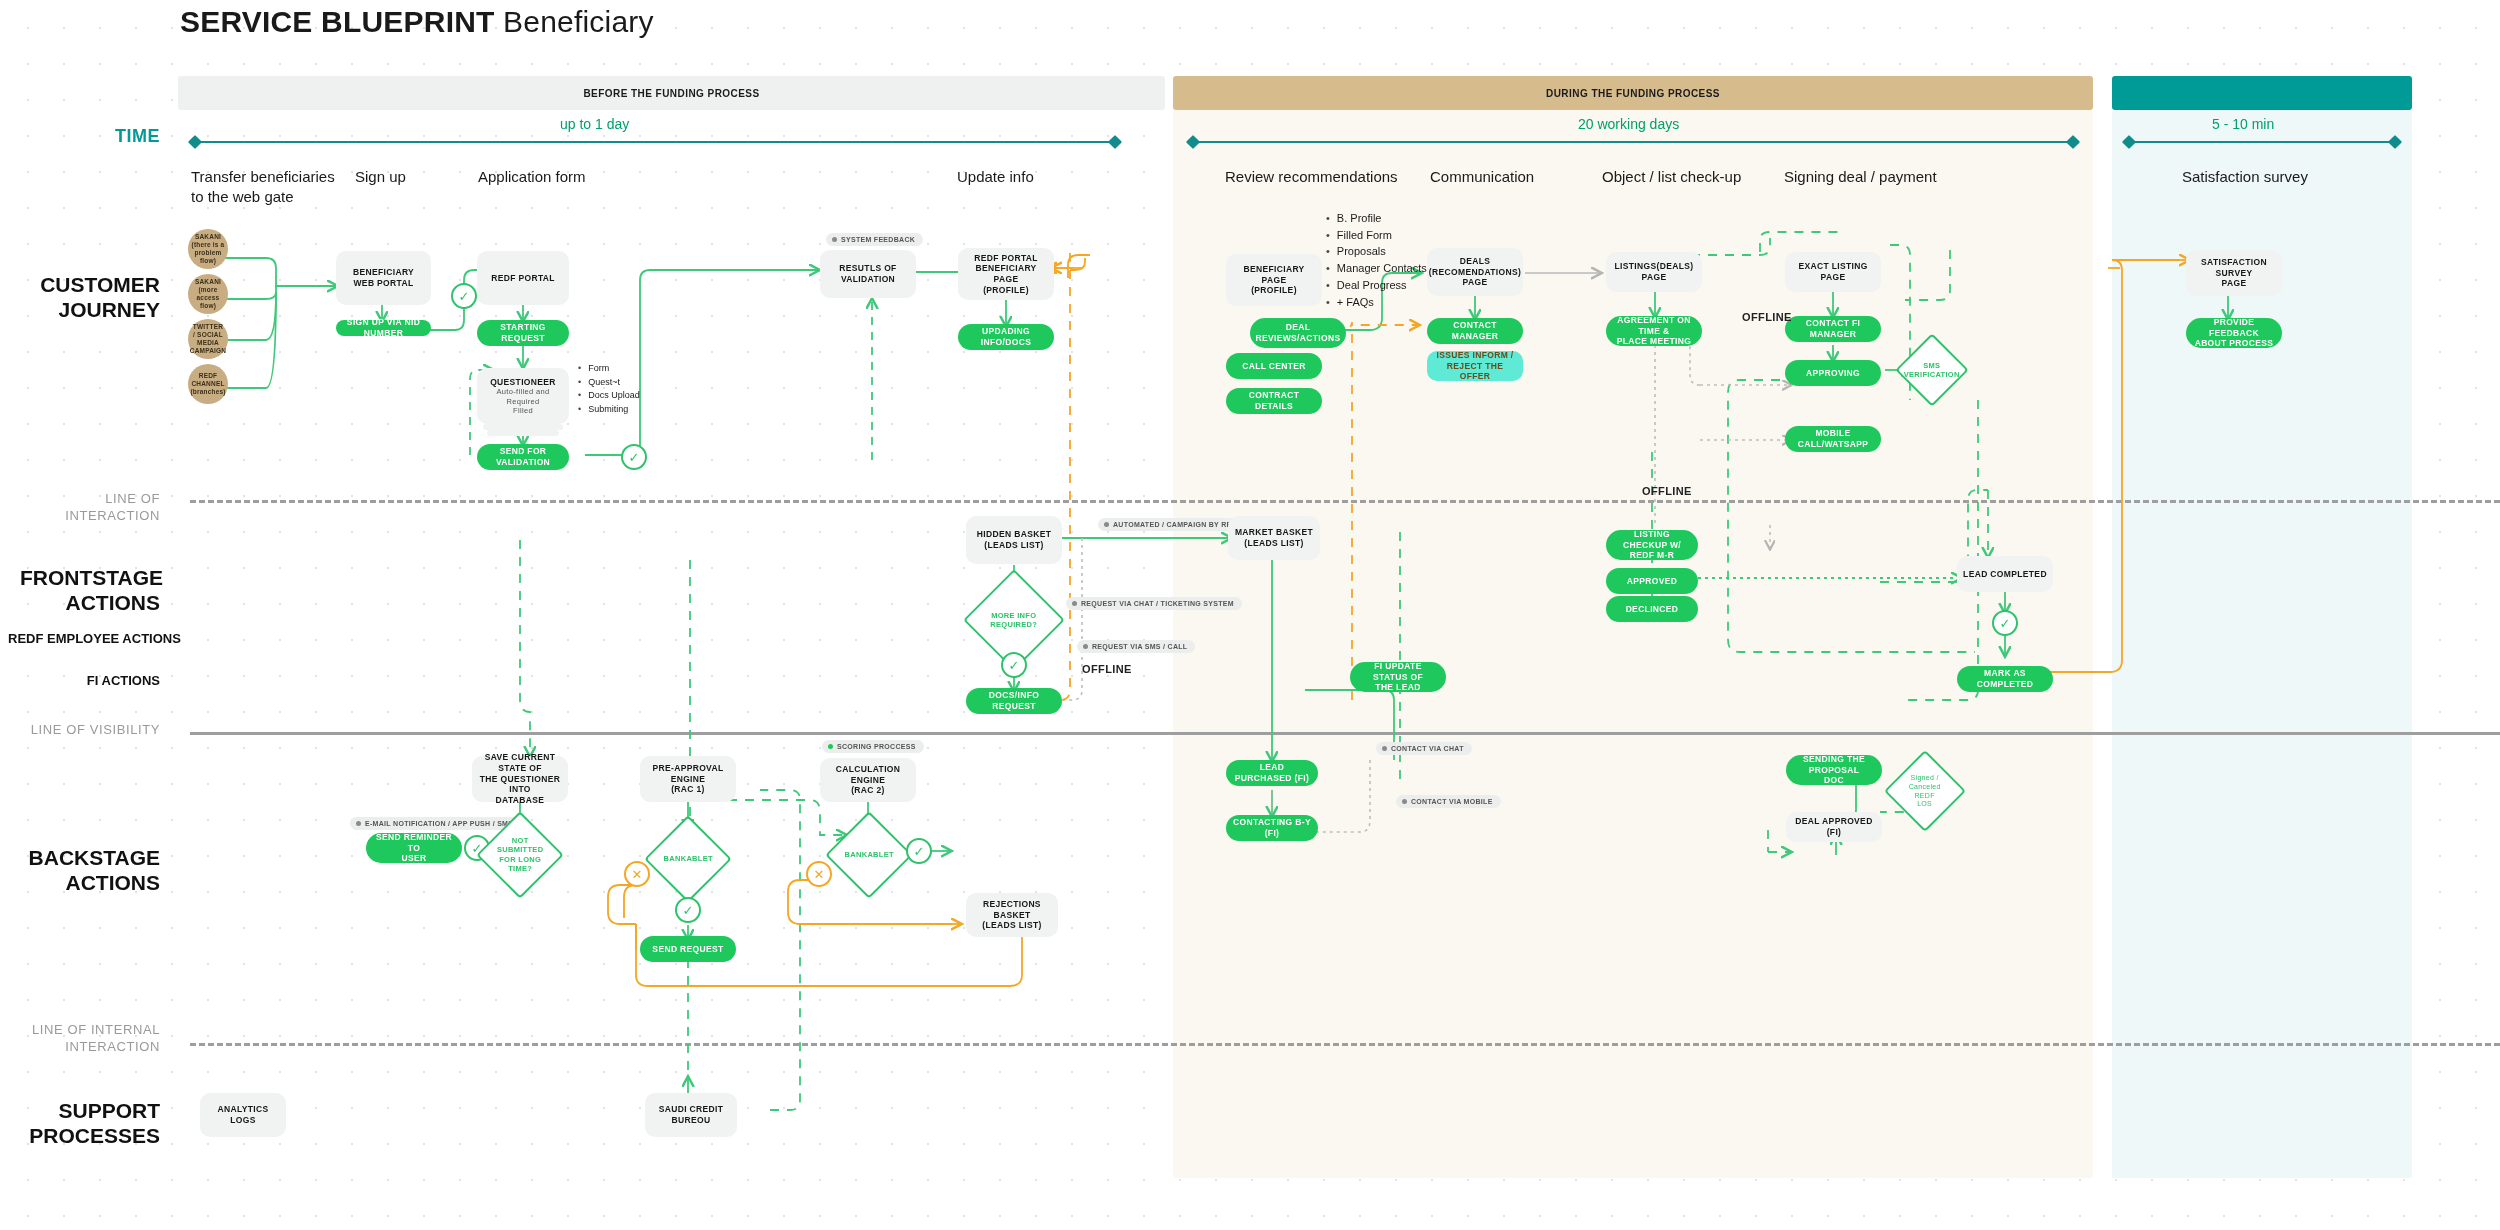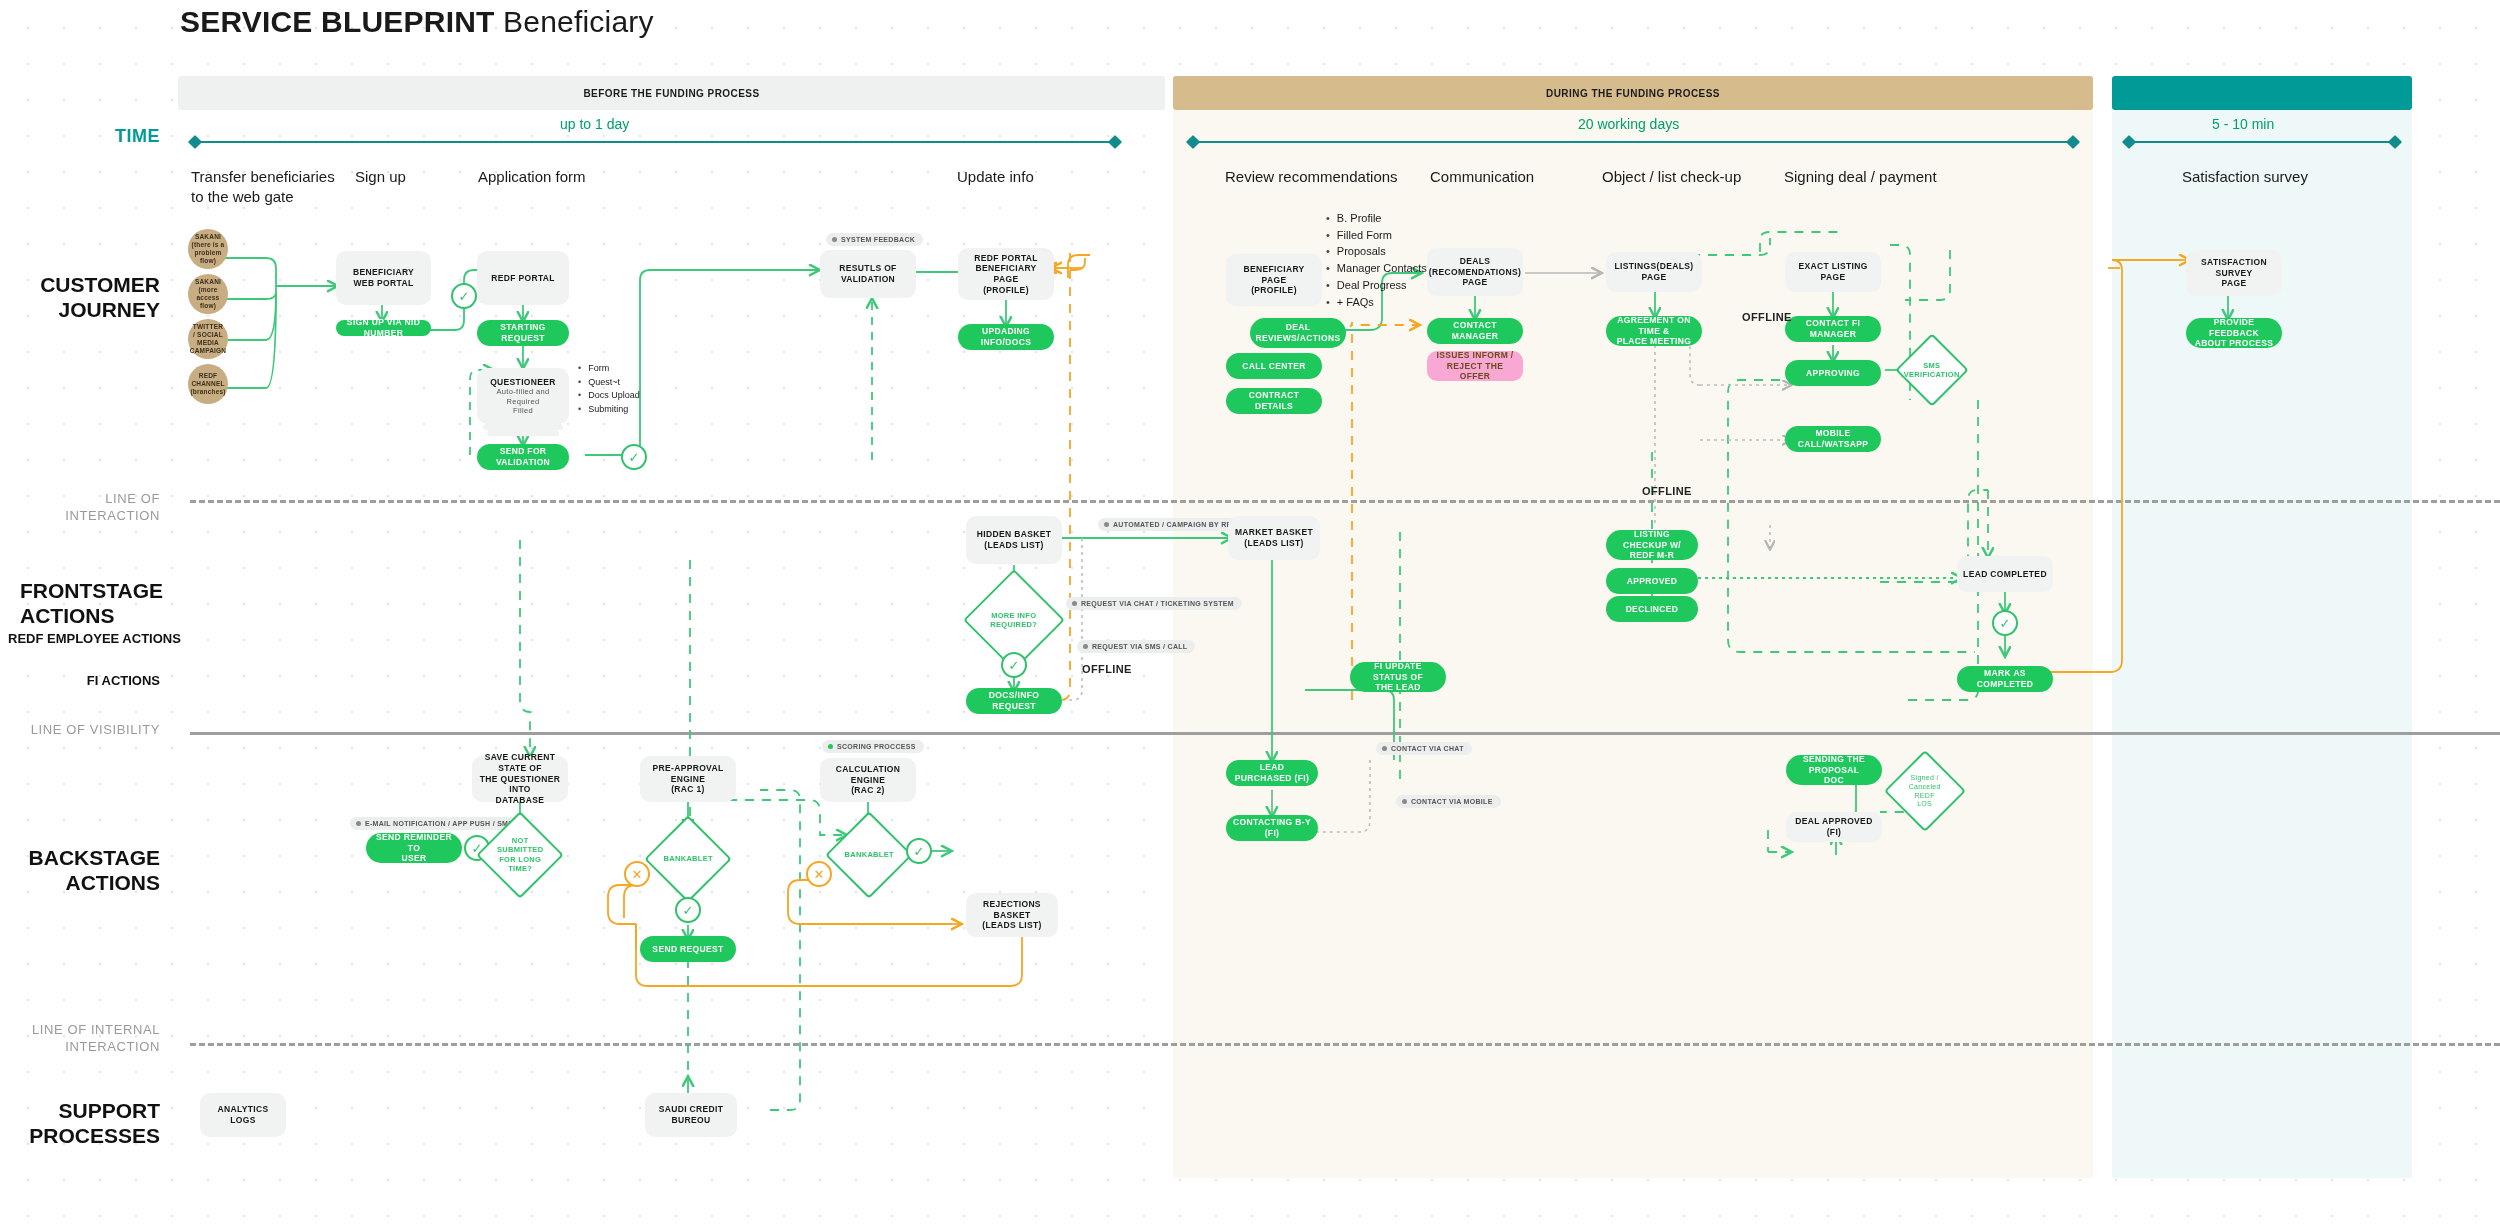--- a/index.html
+++ b/index.html
@@ -78,21 +78,21 @@
   }
   .n-grey {
     background:#f1f2f2; border-radius:10px; color:#171717;
     font-size:8.5px; font-weight:700; letter-spacing:.35px; padding:4px 6px;
   }
   .n-green {
     background:#1fc85c; border-radius:22px; color:#ffffff;
     font-size:8.5px; font-weight:700; letter-spacing:.35px; padding:4px 6px;
   }
   .n-tan {
-    background:#f9a8d4; border-radius:10px; color:#6b4a1c;
+    background:#5eead4; border-radius:10px; color:#6b4a1c;
     font-size:8.5px; font-weight:700; letter-spacing:.35px; padding:4px 6px;
   }
   .n-circle {
     background:#c9ad82; border-radius:50%; color:#3b2f1a;
     font-size:6.5px; font-weight:700; letter-spacing:.2px; padding:3px;
   }
   .n-sub { display:block; font-weight:400; font-size:7.5px; opacity:.75; }
   .n-stack::before, .n-stack::after {
     content:""; position:absolute; left:6px; right:6px; height:6px;
     background:#f1f2f2; border-radius:4px; z-index:-1;
@@ -184,21 +184,21 @@
 <div class="col-label" style="left:478px; top:167px;">Application form</div>
 <div class="col-label" style="left:957px; top:167px;">Update info</div>
 <div class="col-label" style="left:1225px; top:167px;">Review recommendations</div>
 <div class="col-label" style="left:1430px; top:167px;">Communication</div>
 <div class="col-label" style="left:1602px; top:167px;">Object / list check-up</div>
 <div class="col-label" style="left:1784px; top:167px;">Signing deal / payment</div>
 <div class="col-label" style="left:2182px; top:167px;">Satisfaction survey</div>
 
 <div class="lane-title" style="left:30px; top:272px; width:130px; text-align:right;">CUSTOMER
 JOURNEY</div>
-<div class="lane-title" style="left:20px; top:578px; width:140px; text-align:left;">FRONTSTAGE
+<div class="lane-title" style="left:20px; top:565px; width:140px; text-align:right;">FRONTSTAGE
 ACTIONS</div>
 <div class="lane-sub" style="left:8px; top:631px; width:152px;">REDF EMPLOYEE ACTIONS</div>
 <div class="lane-sub" style="left:8px; top:673px; width:152px;">FI ACTIONS</div>
 <div class="lane-title" style="left:20px; top:845px; width:140px; text-align:right;">BACKSTAGE
 ACTIONS</div>
 <div class="lane-title" style="left:20px; top:1098px; width:140px; text-align:right;">SUPPORT
 PROCESSES</div>
 
 <div class="lane-line-label" style="left:10px; top:491px; width:150px;">LINE OF INTERACTION</div>
 <div class="lane-line-label" style="left:10px; top:722px; width:150px;">LINE OF VISIBILITY</div>

